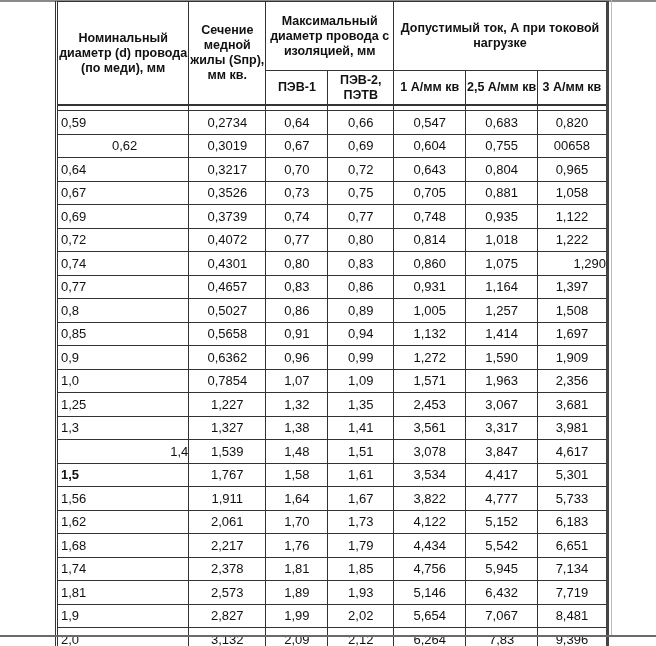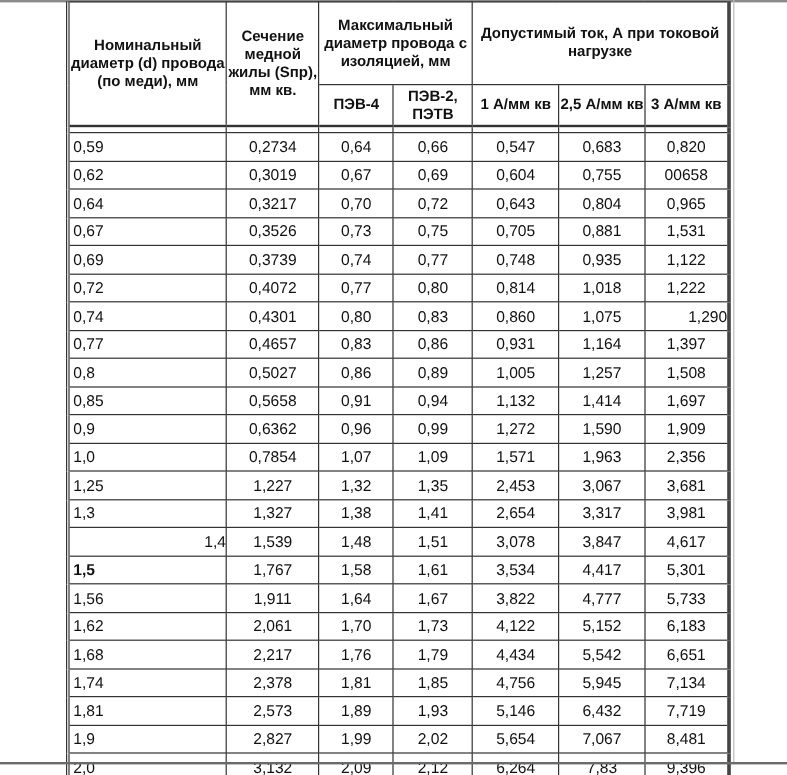--- a/index.html
+++ b/index.html
@@ -38,21 +38,21 @@
         <col class="c7">
     </colgroup>
     <thead>
       <tr class="h1">
         <th rowspan="2" class="outer-l" style="border-left:3px double #333">Номинальный диаметр (d) провода (по меди), мм</th>
         <th rowspan="2">Сечение медной жилы (Sпр), мм кв.</th>
         <th colspan="2">Максимальный диаметр провода с изоляцией, мм</th>
         <th colspan="3" style="border-right:3px solid #444">Допустимый ток, А при токовой нагрузке</th>
       </tr>
       <tr class="h2">
-        <th>ПЭВ-4</th>
+        <th>ПЭВ-1</th>
         <th>ПЭВ-2, ПЭТВ</th>
         <th>1 А/мм кв</th>
         <th>2,5 А/мм кв</th>
         <th style="border-right:3px solid #444">3 А/мм кв</th>
       </tr>
     </thead>
     <tbody id="tbody">
       <tr class="gap">
         <td style="border-left:3px double #333;border-top:2px solid #333"></td>
           <td style="border-top:2px solid #333"></td>
@@ -65,21 +65,21 @@
     <tr>
           <td class="d" style="border-left: 3px double rgb(51, 51, 51);">0,59</td>
           <td>0,2734</td>
           <td>0,64</td>
           <td>0,66</td>
           <td>0,547</td>
           <td>0,683</td>
           <td style="border-right: 3px solid rgb(68, 68, 68);">0,820</td>
         </tr>
         <tr>
-          <td class="d" style="border-left: 3px double rgb(51, 51, 51);">0,62</td>
+          <td class="d" style="border-left: 3px double rgb(51, 51, 51); text-align: center;">0,62</td>
           <td>0,3019</td>
           <td>0,67</td>
           <td>0,69</td>
           <td>0,604</td>
           <td>0,755</td>
           <td style="border-right: 3px solid rgb(68, 68, 68);">00658</td>
         </tr>
         <tr>
           <td class="d" style="border-left: 3px double rgb(51, 51, 51);">0,64</td>
           <td>0,3217</td>
@@ -89,21 +89,21 @@
           <td>0,804</td>
           <td style="border-right: 3px solid rgb(68, 68, 68);">0,965</td>
         </tr>
         <tr>
           <td class="d" style="border-left: 3px double rgb(51, 51, 51);">0,67</td>
           <td>0,3526</td>
           <td>0,73</td>
           <td>0,75</td>
           <td>0,705</td>
           <td>0,881</td>
-          <td style="border-right: 3px solid rgb(68, 68, 68);">1,531</td>
+          <td style="border-right: 3px solid rgb(68, 68, 68);">1,058</td>
         </tr>
         <tr>
           <td class="d" style="border-left: 3px double rgb(51, 51, 51);">0,69</td>
           <td>0,3739</td>
           <td>0,74</td>
           <td>0,77</td>
           <td>0,748</td>
           <td>0,935</td>
           <td style="border-right: 3px solid rgb(68, 68, 68);">1,122</td>
         </tr>
@@ -177,21 +177,21 @@
           <td>1,35</td>
           <td>2,453</td>
           <td>3,067</td>
           <td style="border-right: 3px solid rgb(68, 68, 68);">3,681</td>
         </tr>
         <tr>
           <td class="d" style="border-left: 3px double rgb(51, 51, 51);">1,3</td>
           <td>1,327</td>
           <td>1,38</td>
           <td>1,41</td>
-          <td>2,654</td>
+          <td>3,561</td>
           <td>3,317</td>
           <td style="border-right: 3px solid rgb(68, 68, 68);">3,981</td>
         </tr>
         <tr>
           <td class="d" style="border-left: 3px double rgb(51, 51, 51); text-align: right;">1,4</td>
           <td>1,539</td>
           <td>1,48</td>
           <td>1,51</td>
           <td>3,078</td>
           <td>3,847</td>

